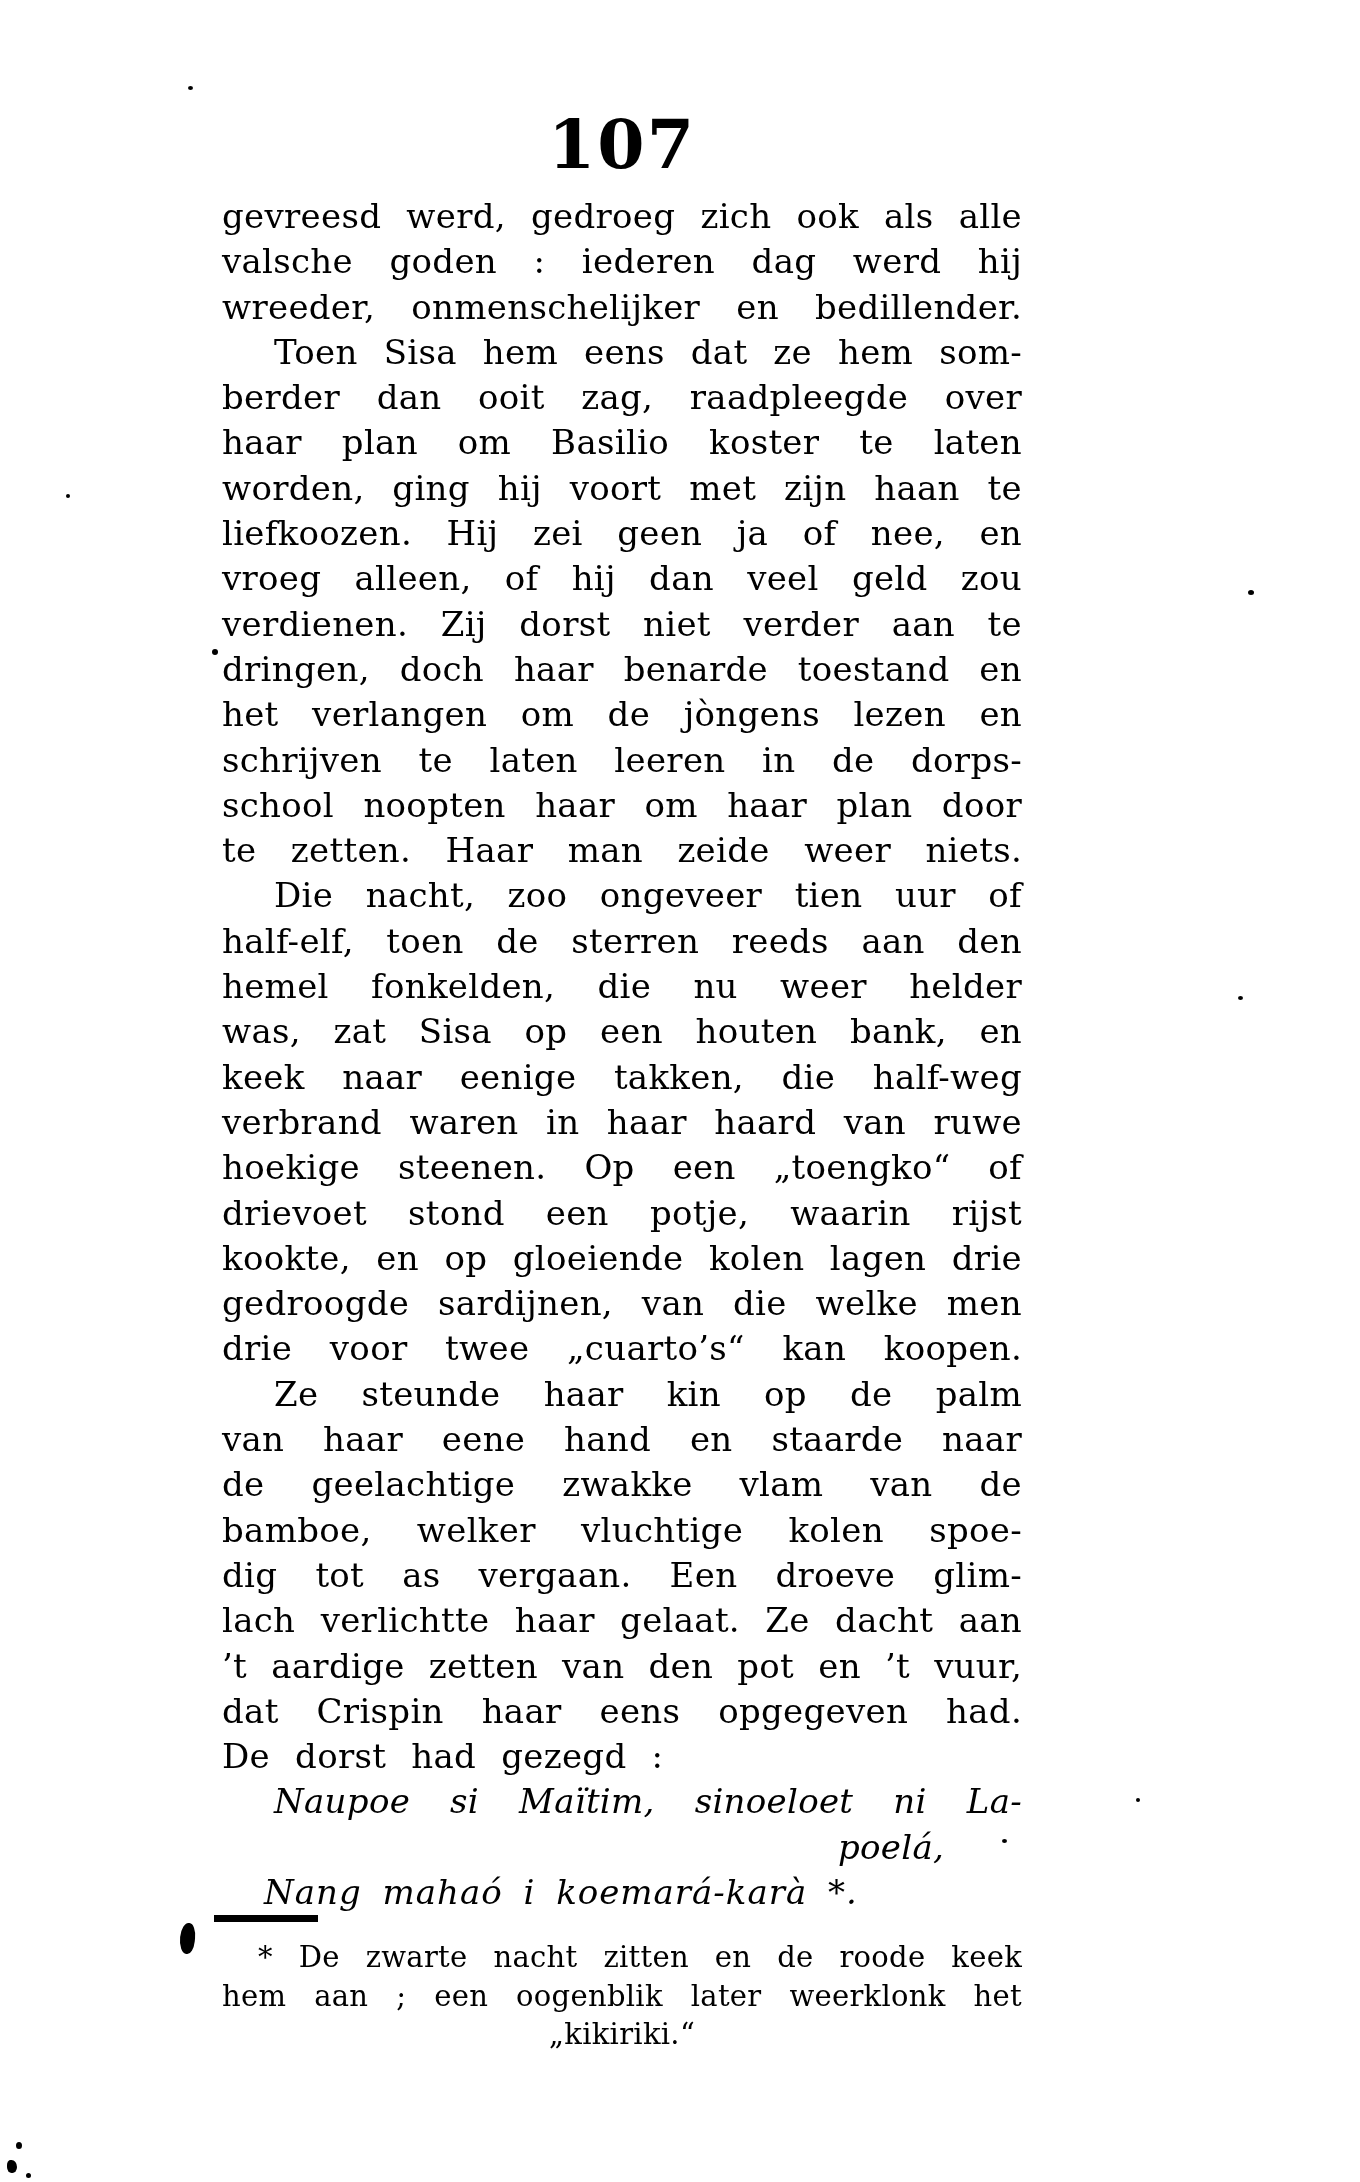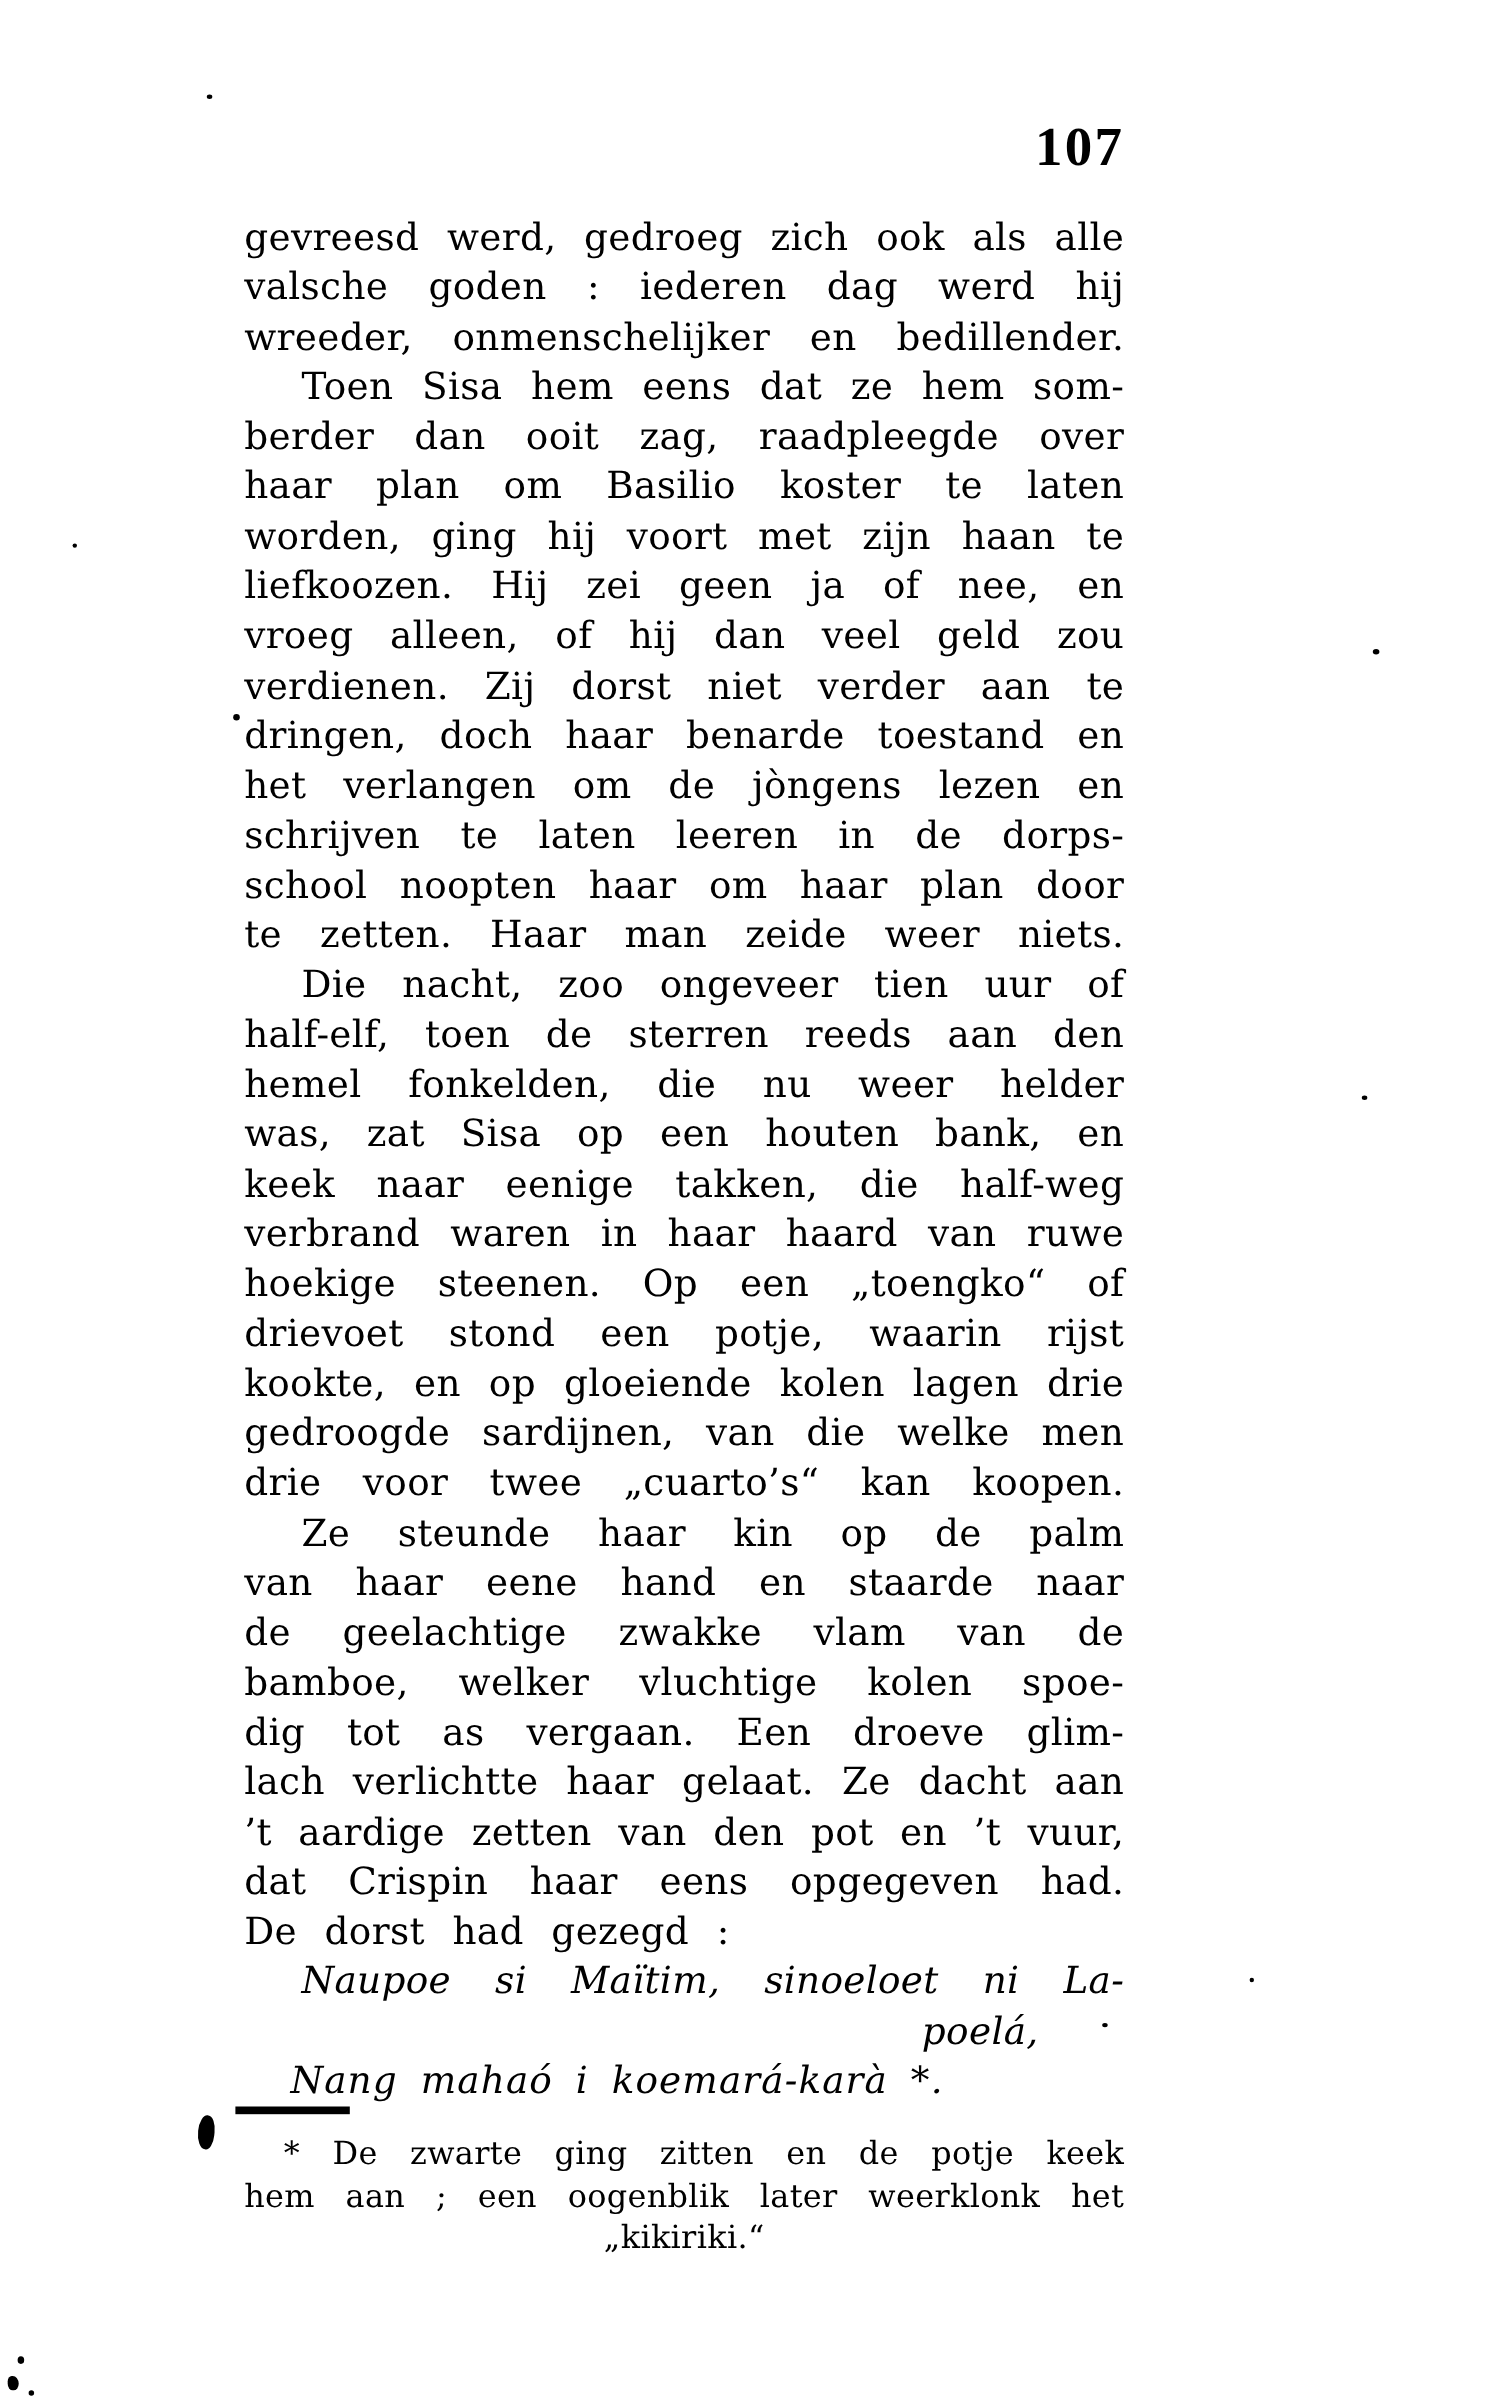--- a/index.html
+++ b/index.html
@@ -5,21 +5,21 @@
   html,body{margin:0;padding:0;background:#ffffff;}
   .page{
     position:relative;
     width:1360px;height:2182px;
     background:#ffffff;color:#000000;
     font-family:"DejaVu Serif",serif;
     overflow:hidden;
   }
   .page-number{
     position:absolute;top:104px;left:222px;width:800px;
-    text-align:right;font-size:50px;font-weight:bold;letter-spacing:2px;font-family:Liberation Serif, serif;
+    text-align:center;font-size:68px;font-weight:bold;letter-spacing:2px;
   }
   .text-column{
     position:absolute;left:222px;top:194px;width:800px;
   }
   .ln{
     font-size:34px;line-height:45.3px;height:45.3px;
     letter-spacing:0.3px;
   }
   .j{text-align:justify;text-align-last:justify;}
   .ind{text-indent:52px;}
@@ -108,21 +108,21 @@
         <div class="ln j ind it">Naupoe si Maïtim, sinoeloet ni La-</div>
         <div class="ln it offset">poelá,</div>
         <div class="ln it ind-sm vwide">Nang mahaó i koemará-karà *.</div>
       </section>
     </main>
 
   <div class="fn-rule"></div>
   <div class="ink-blot"></div>
 
   <section class="footnote">
-      <div class="ln j fn-ind">* De zwarte ging zitten en de potje keek</div>
+      <div class="ln j fn-ind">* De zwarte nacht zitten en de roode keek</div>
       <div class="ln j">hem aan ; een oogenblik later weerklonk het</div>
       <div class="ln">„kikiriki.“</div>
     </section>
 
   <span class="speck s1"></span>
   <span class="speck s2"></span>
   <span class="speck s3"></span>
   <span class="speck s4"></span>
   <span class="speck s5"></span>
   <span class="speck s6"></span>

